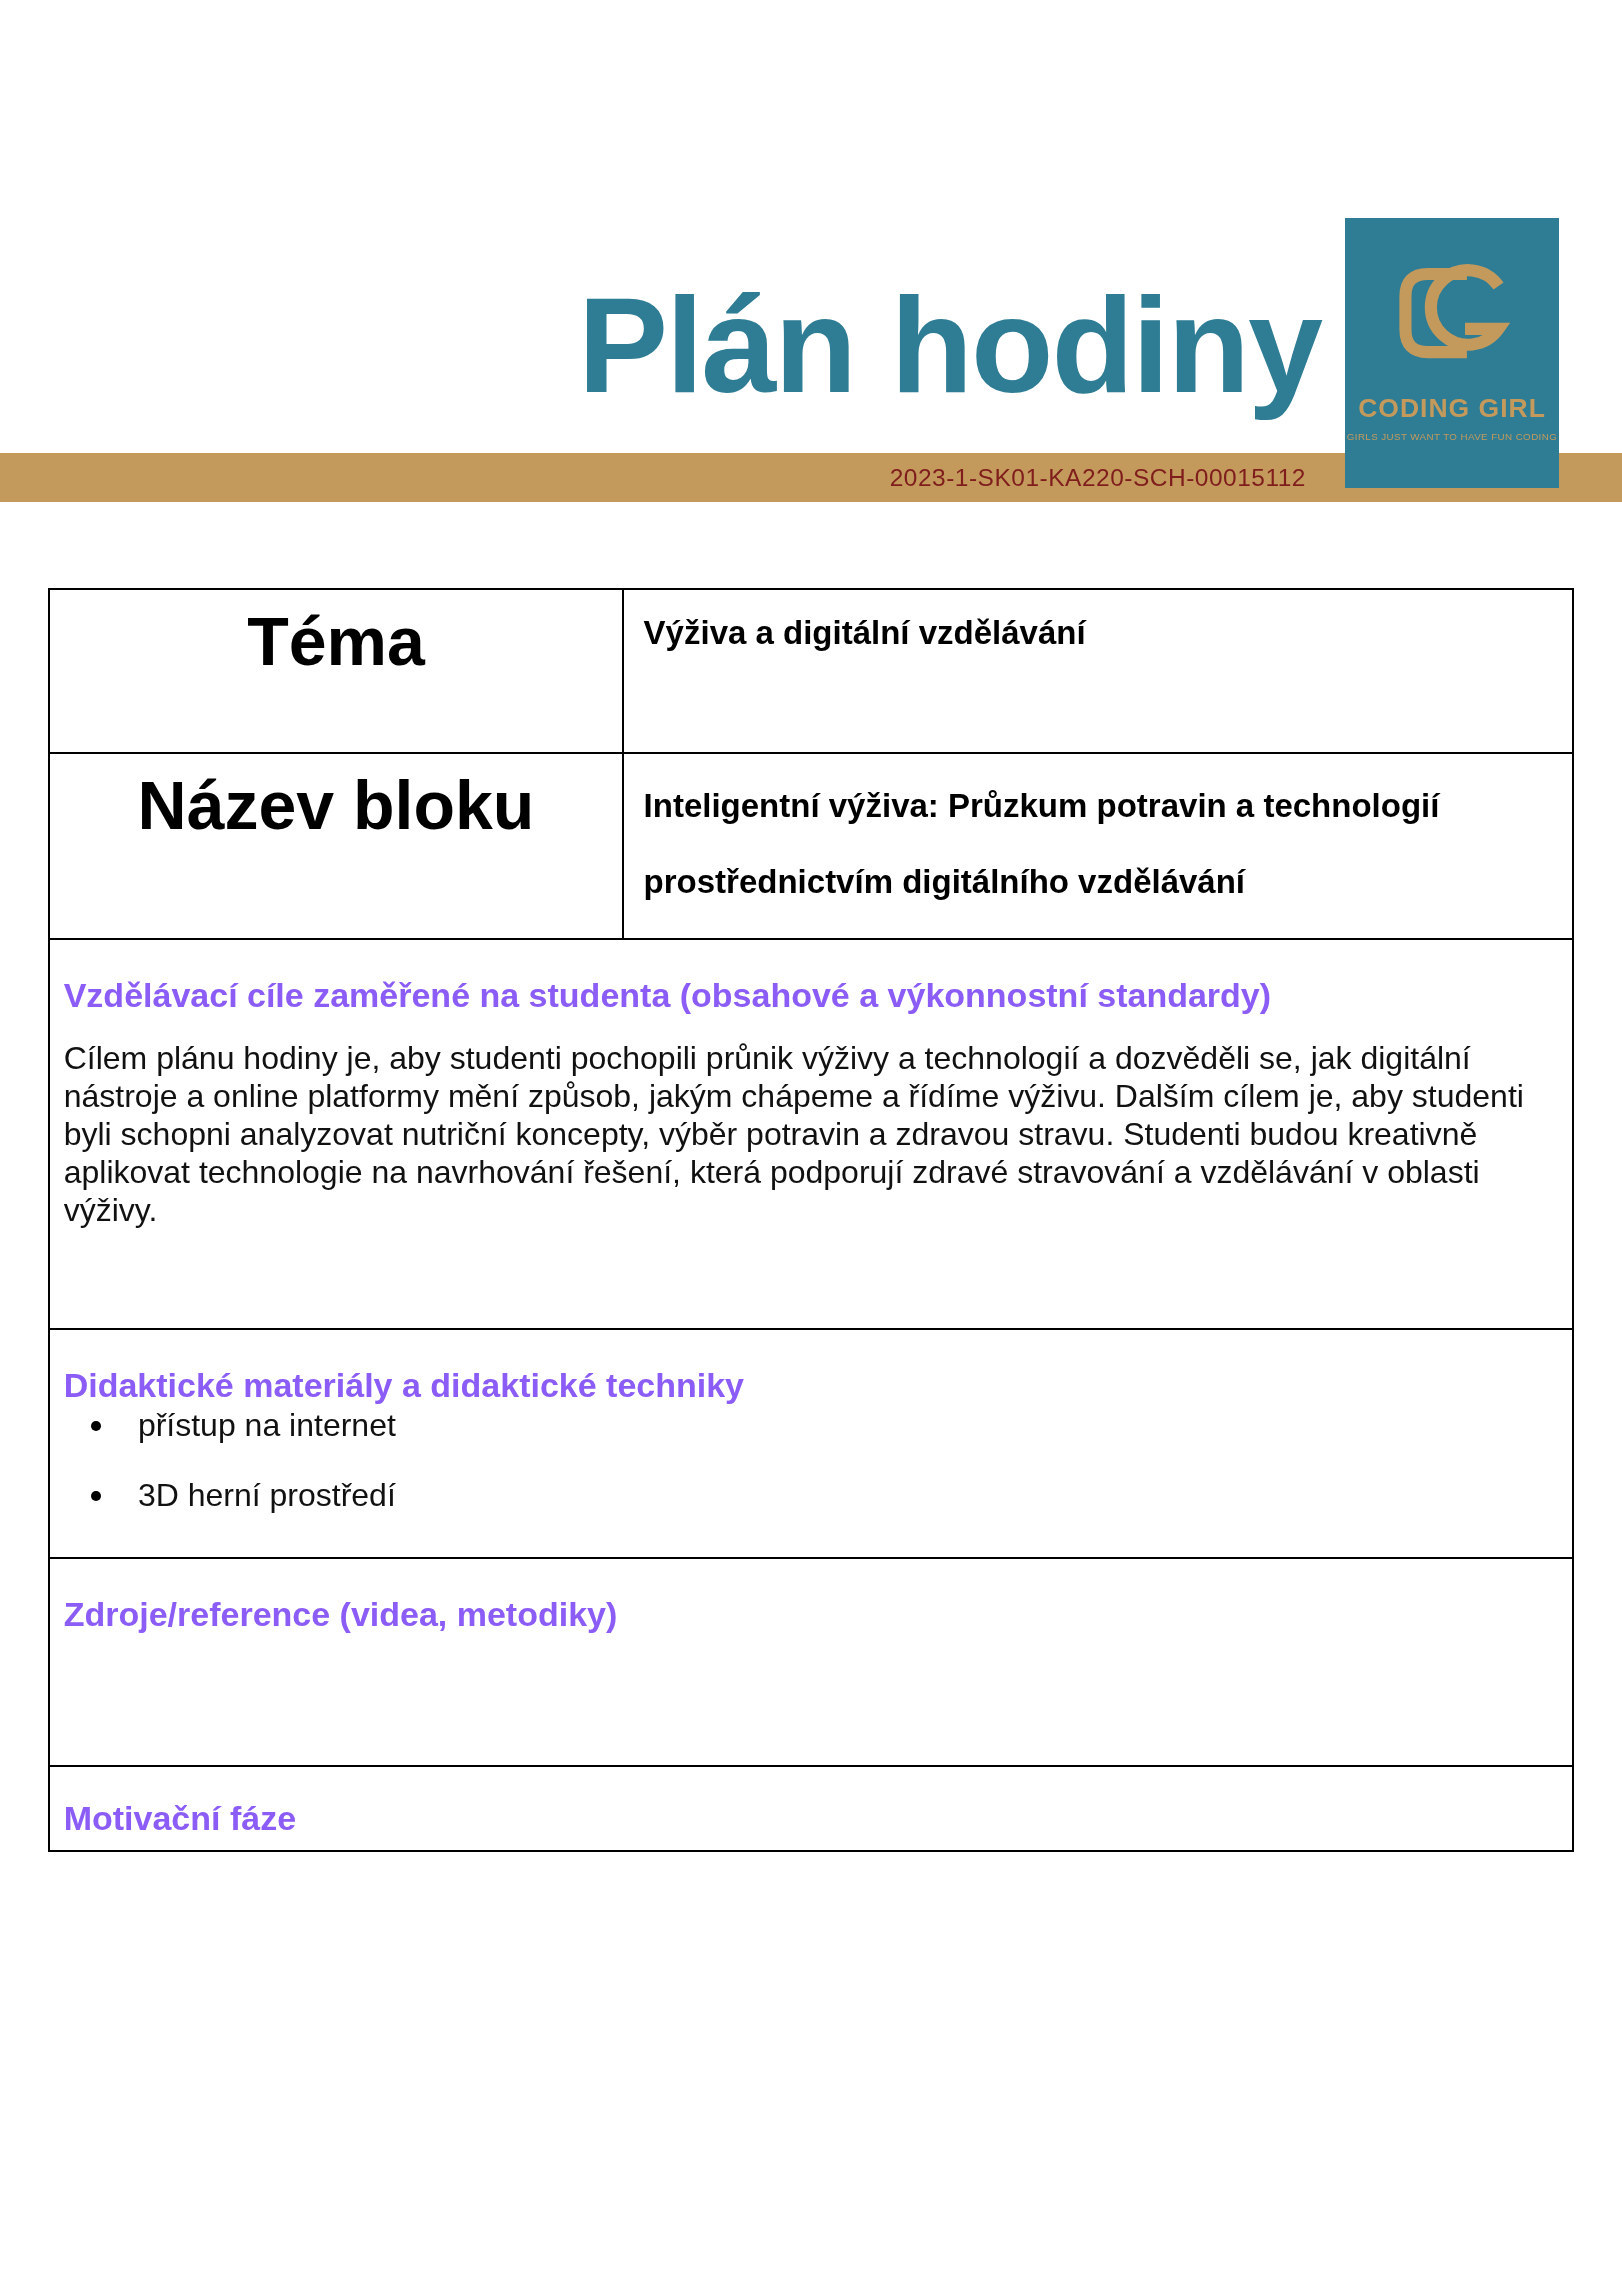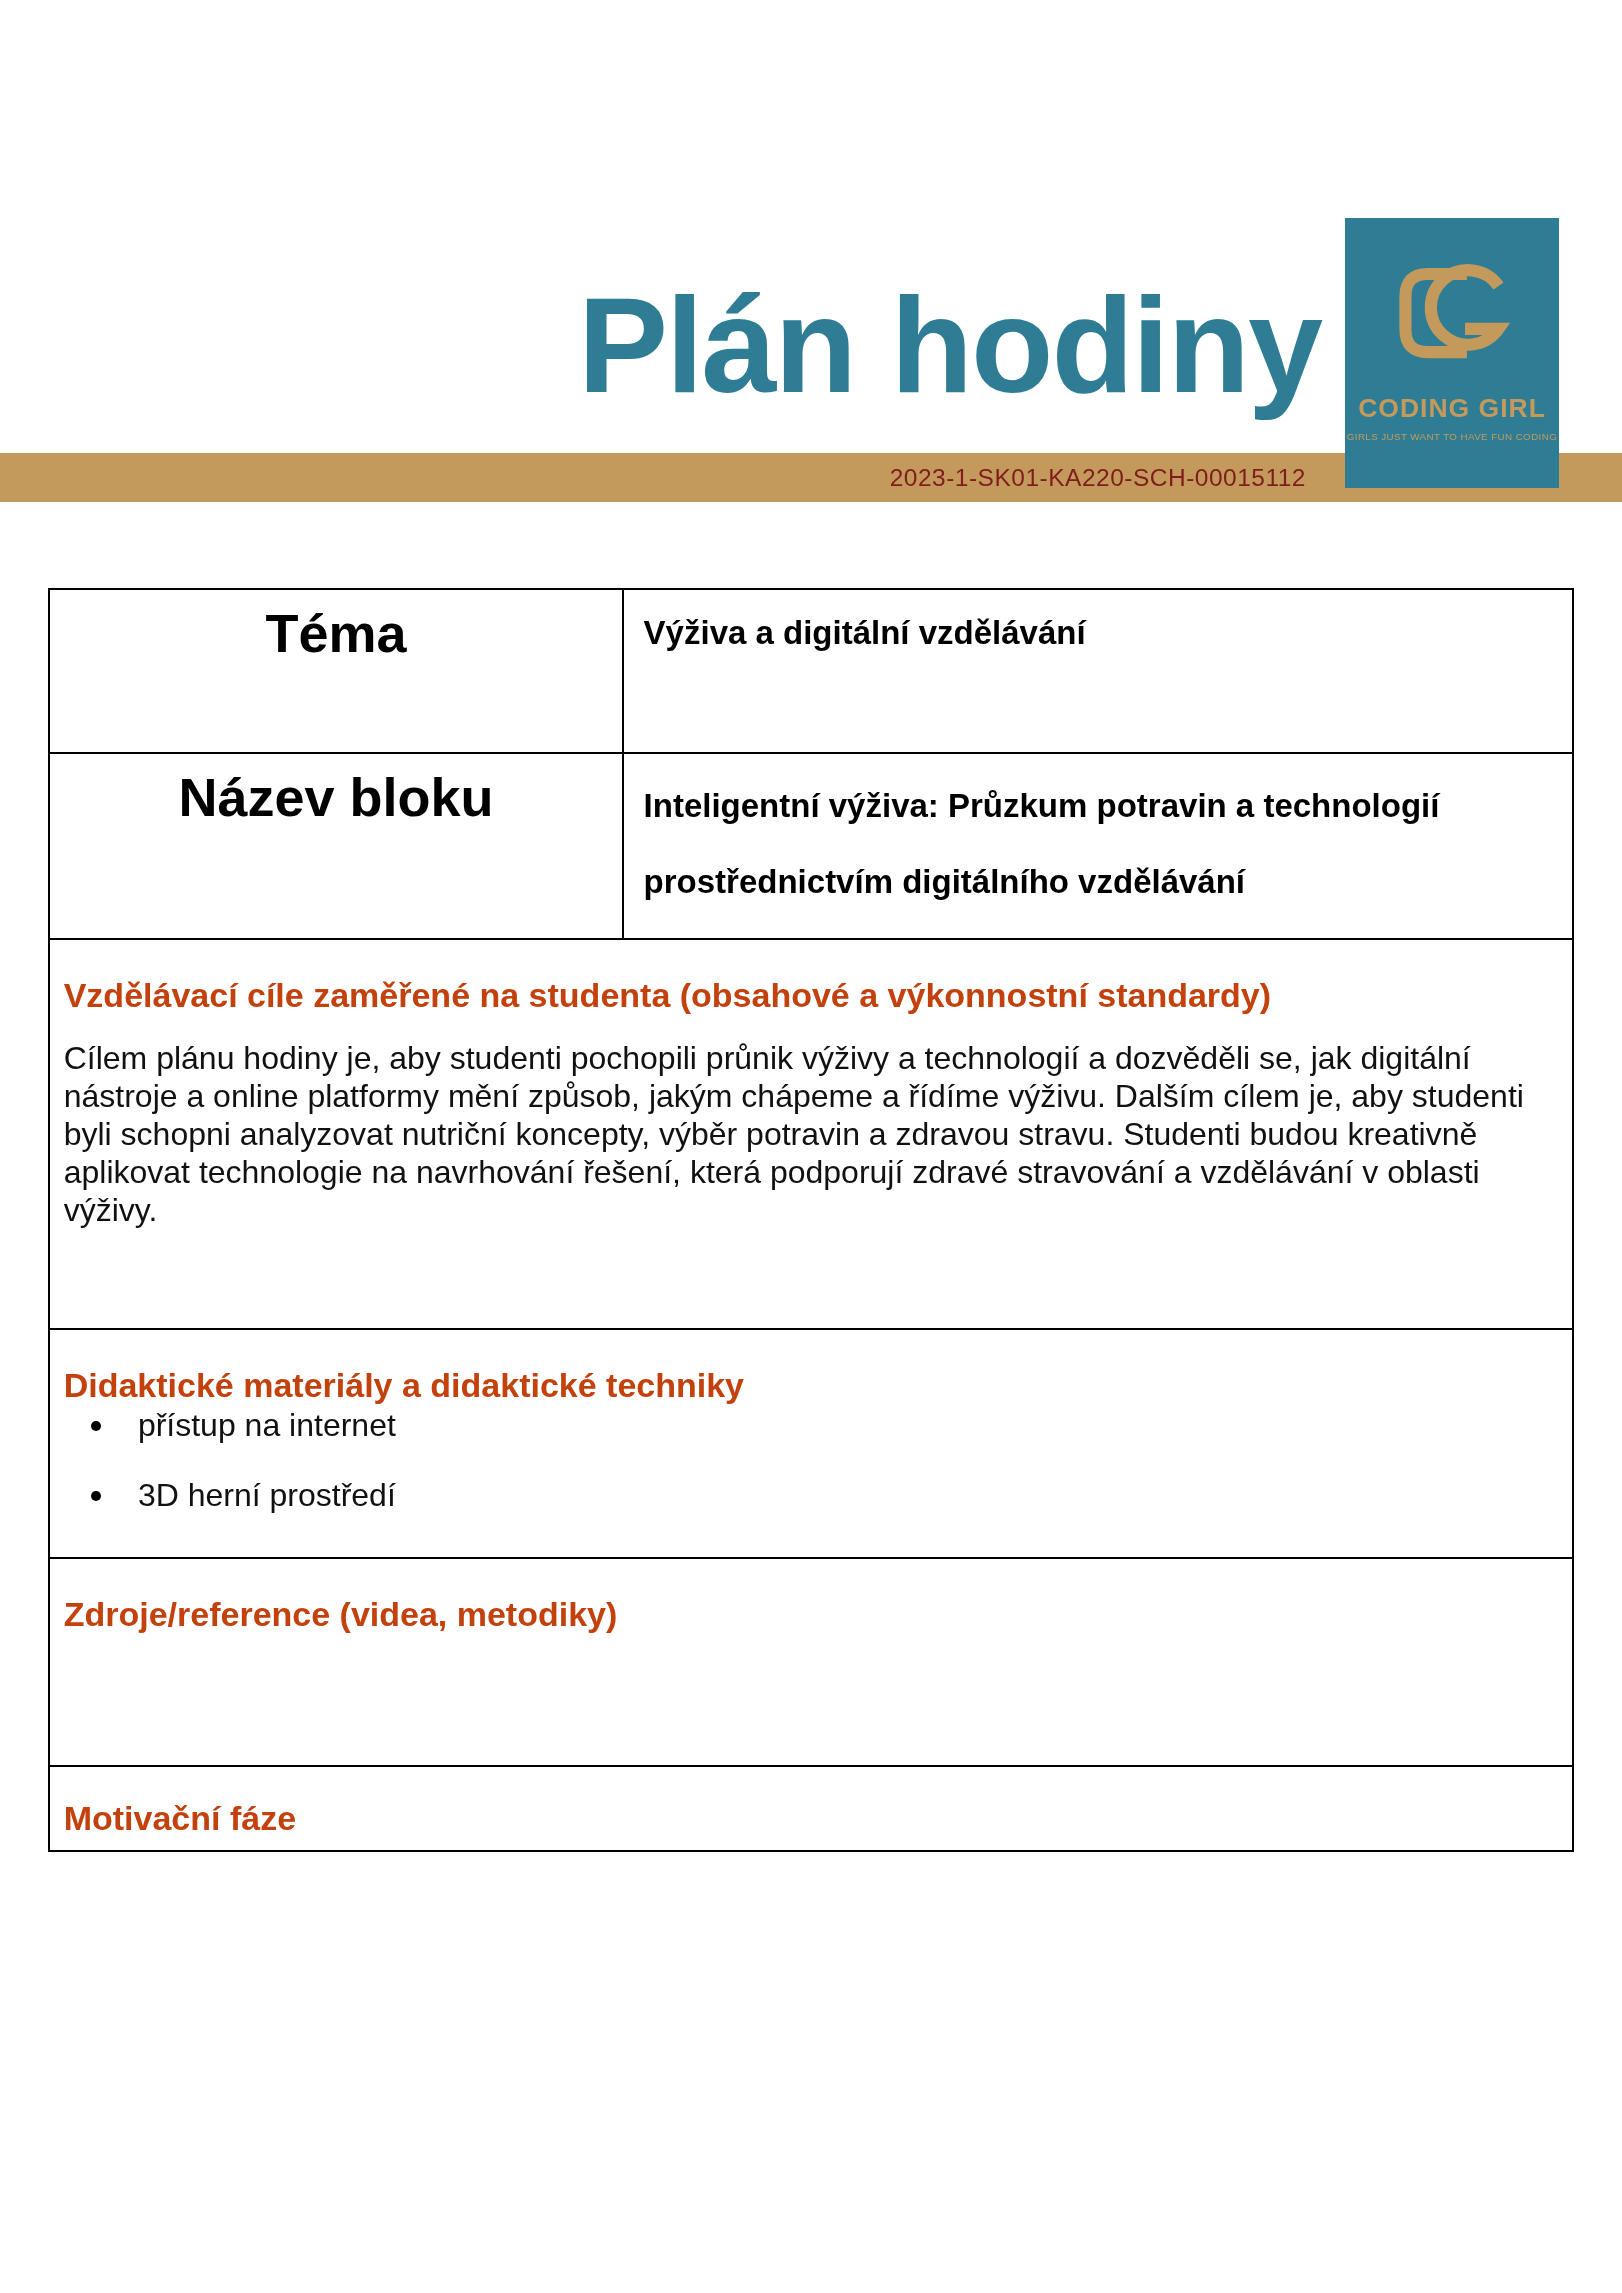--- a/index.html
+++ b/index.html
@@ -46,34 +46,34 @@
   table.plan{
     position:absolute;left:48px;top:588px;width:1525px;
     border-collapse:collapse;table-layout:fixed;
   }
   table.plan td{
     border:2.9px solid var(--border-black);
     vertical-align:top;background:#ffffff;
   }
   td.big-label{
     background:var(--cell-beige);text-align:center;vertical-align:top;
-    font-size:54px;font-weight:700;padding-top:11.8px;color:#000;
+    font-size:68px;font-weight:700;padding-top:11.8px;color:#000;
   }
   td.beige{background:var(--cell-beige);}
   .r1{height:164px;} .r2{height:186px;} .r3{height:230px;}
   .r4{height:390px;} .r5{height:226px;} .r6{height:208px;} .r7{height:78px;}
   .cell-value{
     padding:23.5px 19.6px 9.8px 19.6px;font-size:33px;font-weight:700;color:#000;
   }
   .cell-value.tall{padding-top:13.7px;line-height:2.3;}
   .mini-cell{padding:31px 78px 9.8px 15.7px;}
   .mini-head{font-size:39px;font-weight:700;line-height:1.5;color:#000;}
   .mini-val{font-size:32px;margin-top:23.5px;color:#111;}
   .section{padding:33px 21.6px 9.8px 13.7px;}
-  .section-head{font-size:34px;font-weight:700;color:#c2410c;line-height:1.3;}
+  .section-head{font-size:34px;font-weight:700;color:#8b5cf6;line-height:1.3;}
   .section-body{font-size:32px;line-height:38px;margin-top:21.6px;color:#111;}
   .bullet-list{}
   .li{display:flex;align-items:center;margin-bottom:33px;}
   .dot{width:9.8px;height:9.8px;border-radius:50%;background:#000;
        flex:none;margin:0 37px 0 27.4px;}
   .li-text{font-size:32px;color:#111;}
 </style>
 </head>
 <body>
 

